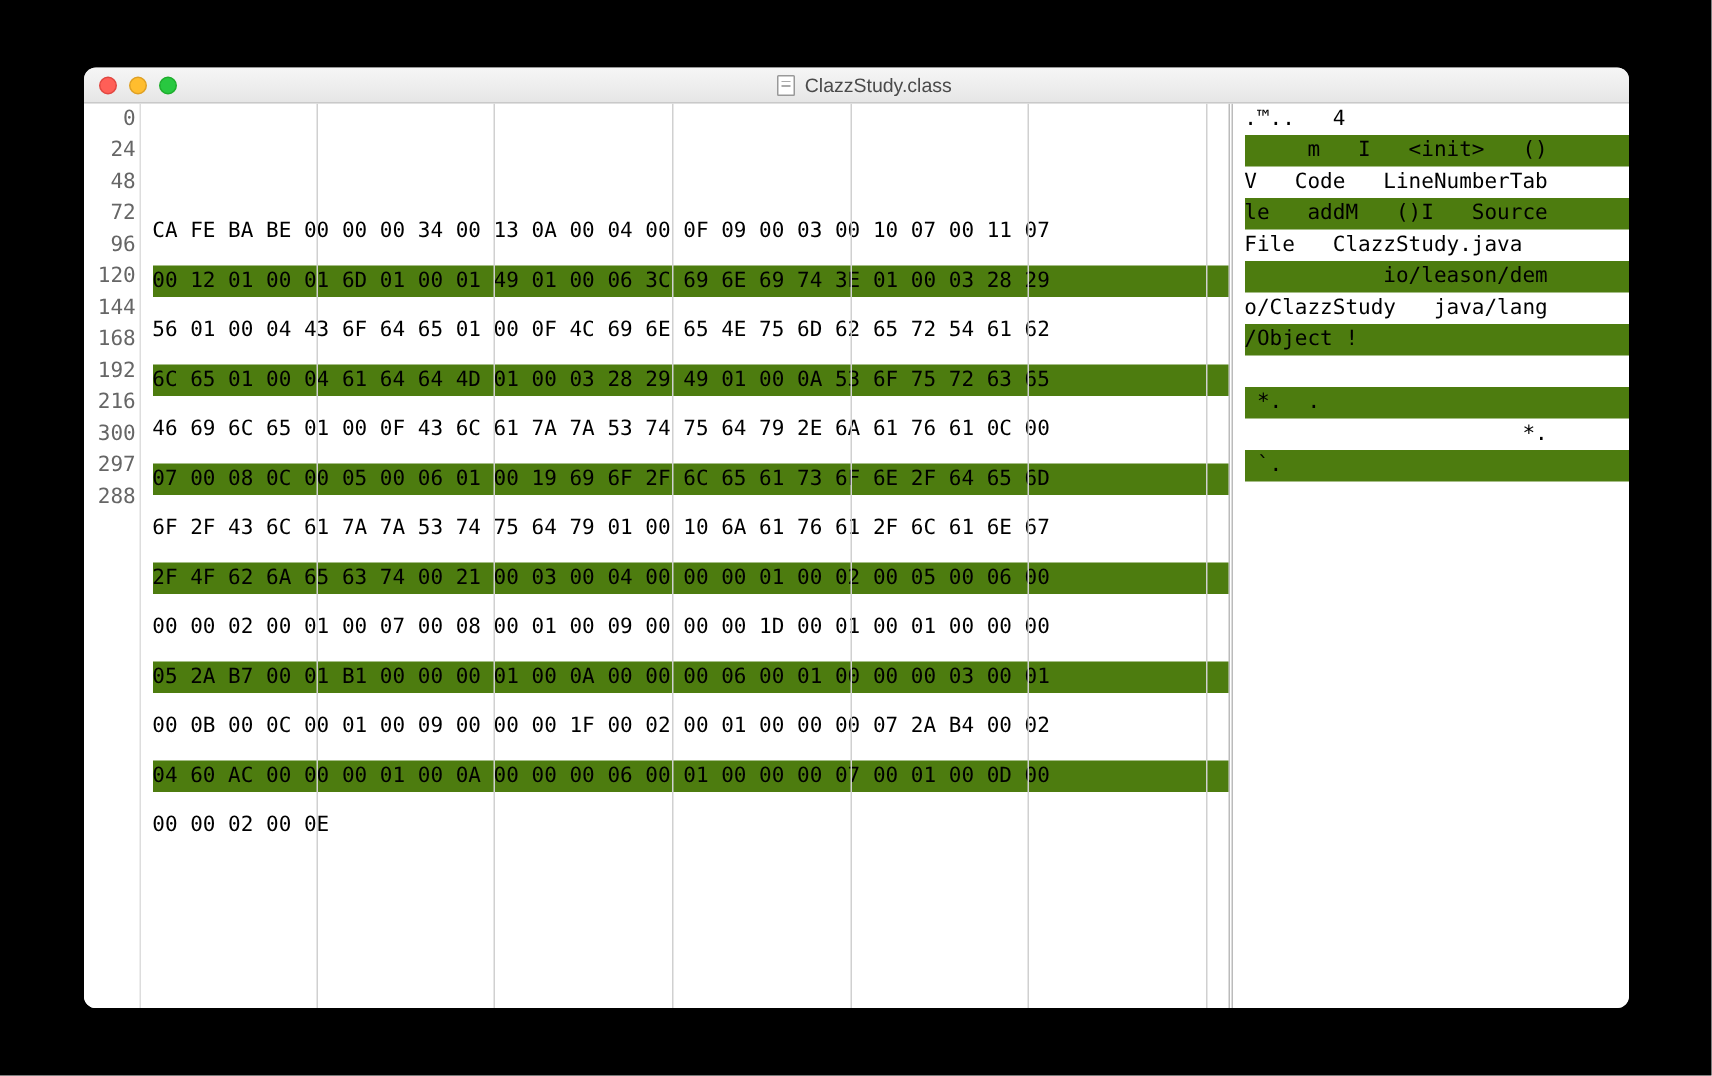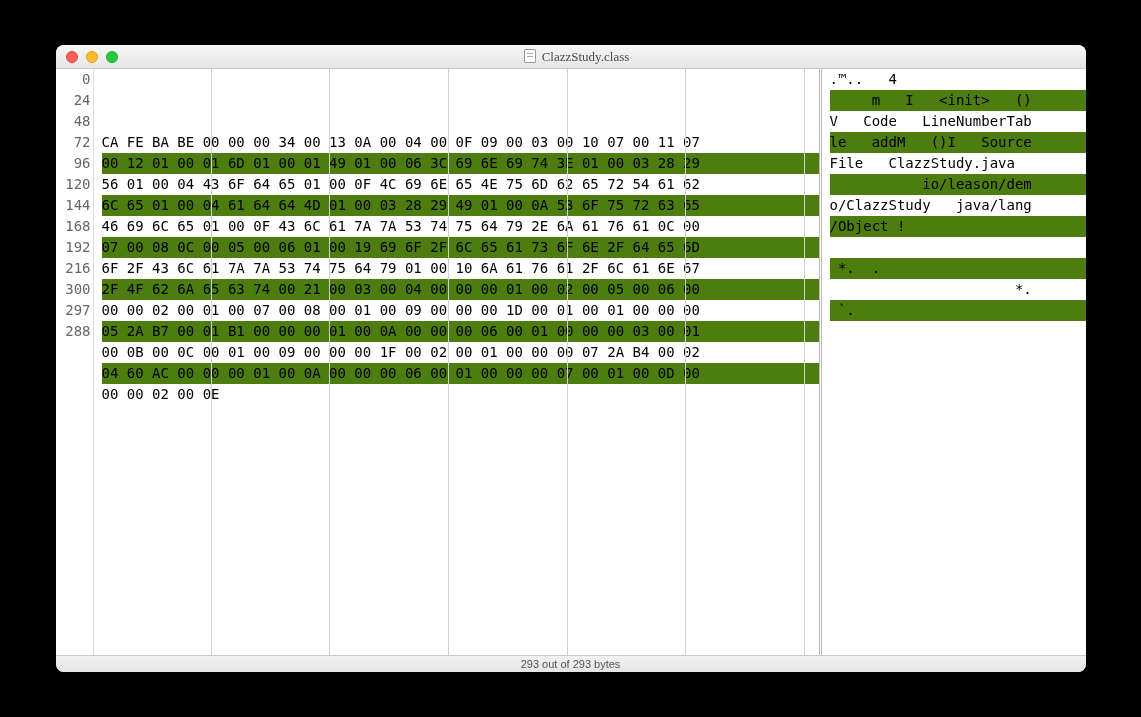--- a/index.html
+++ b/index.html
@@ -35,22 +35,22 @@
     gap:8px;
     align-items:center;
     padding-left:10px;
   }
   .dot { width:12px; height:12px; border-radius:50%; }
   .dot.red{background:#ff5f57;border:1px solid #e14640;}
   .dot.yellow{background:#ffbd2e;border:1px solid #dfa023;}
   .dot.green{background:#28c840;border:1px solid #1dad2c;}
   .title-center{
     position:absolute;left:12px;right:0;
-    display:flex;justify-content:center;gap:6px;
-    font-family:Liberation Serif, serif;
+    display:flex;justify-content:center;align-items:center;gap:6px;
+    font-family:Liberation Sans, sans-serif;
     font-size:13px;color:#4a4a4a;
     pointer-events:none;
   }
   .doc-icon{
     display:inline-block;width:12px;height:14px;
     background:#fff;border:1px solid #999;border-radius:1px;
     position:relative;
   }
   .doc-icon::after{
     content:'';position:absolute;left:2px;right:2px;top:3px;bottom:3px;
@@ -77,21 +77,21 @@
   .offsets div { padding-right:2px; height:21px; }
 
   .hex {
     flex:1;
     position:relative;
     padding-left:8px;
     white-space:pre;
     font-size:14px;
     letter-spacing:0;
   }
-  .hexrow { height:21px; }
+  .hexrow { height:21px;margin-top:12px; }
   .hexrow.shade { background:#4d7c0f; }
   .hex .grid {
     position:absolute; top:0; bottom:0; left:0; right:0;
     pointer-events:none;
   }
   .vline { position:absolute; top:0; bottom:0; width:1px; background:#d0d0d0; }
 
   .ascii {
     width:267px;
     border-left:3px double #bbb;
@@ -149,17 +149,14 @@
       </div>
 
     <div class="hex" id="hex">
       
     <div class="hexrow">CA FE BA BE 00 00 00 34 00 13 0A 00 04 00 0F 09 00 03 00 10 07 00 11 07</div><div class="hexrow shade">00 12 01 00 01 6D 01 00 01 49 01 00 06 3C 69 6E 69 74 3E 01 00 03 28 29</div><div class="hexrow">56 01 00 04 43 6F 64 65 01 00 0F 4C 69 6E 65 4E 75 6D 62 65 72 54 61 62</div><div class="hexrow shade">6C 65 01 00 04 61 64 64 4D 01 00 03 28 29 49 01 00 0A 53 6F 75 72 63 65</div><div class="hexrow">46 69 6C 65 01 00 0F 43 6C 61 7A 7A 53 74 75 64 79 2E 6A 61 76 61 0C 00</div><div class="hexrow shade">07 00 08 0C 00 05 00 06 01 00 19 69 6F 2F 6C 65 61 73 6F 6E 2F 64 65 6D</div><div class="hexrow">6F 2F 43 6C 61 7A 7A 53 74 75 64 79 01 00 10 6A 61 76 61 2F 6C 61 6E 67</div><div class="hexrow shade">2F 4F 62 6A 65 63 74 00 21 00 03 00 04 00 00 00 01 00 02 00 05 00 06 00</div><div class="hexrow">00 00 02 00 01 00 07 00 08 00 01 00 09 00 00 00 1D 00 01 00 01 00 00 00</div><div class="hexrow shade">05 2A B7 00 01 B1 00 00 00 01 00 0A 00 00 00 06 00 01 00 00 00 03 00 01</div><div class="hexrow">00 0B 00 0C 00 01 00 09 00 00 00 1F 00 02 00 01 00 00 00 07 2A B4 00 02</div><div class="hexrow shade">04 60 AC 00 00 00 01 00 0A 00 00 00 06 00 01 00 00 00 07 00 01 00 0D 00</div><div class="hexrow">00 00 02 00 0E</div><div class="grid" id="sep"><div class="vline" style="left: 117px;"></div><div class="vline" style="left: 235px;"></div><div class="vline" style="left: 354px;"></div><div class="vline" style="left: 473px;"></div><div class="vline" style="left: 591px;"></div><div class="vline" style="left: 710px;"></div></div></div>
 
     <div class="ascii" id="ascii"><div>.™..   4</div><div class="shade">     m   I   &lt;init&gt;   ()</div><div>V   Code   LineNumberTab</div><div class="shade">le   addM   ()I   Source</div><div>File   ClazzStudy.java</div><div class="shade">           io/leason/dem</div><div>o/ClazzStudy   java/lang</div><div class="shade">/Object !</div><div></div><div class="shade"> *.  .</div><div>                      *.</div><div class="shade"> `.</div><div></div></div>
 
   </div>
 
-  <div class="statusbar">
-    <span>293 out of 293 bytes</span>
-  </div>
 
 </div>
 
 </body></html>

